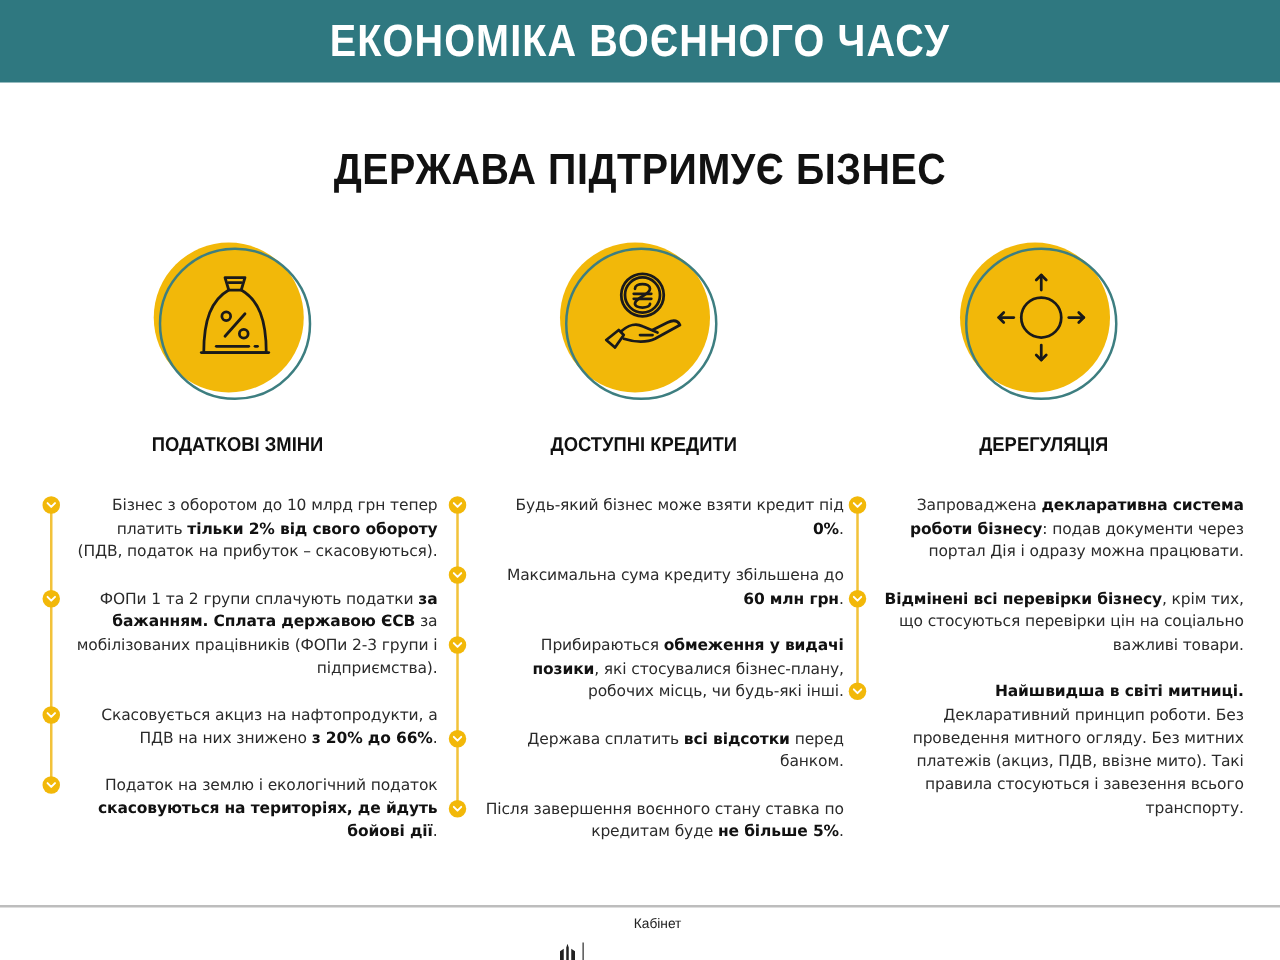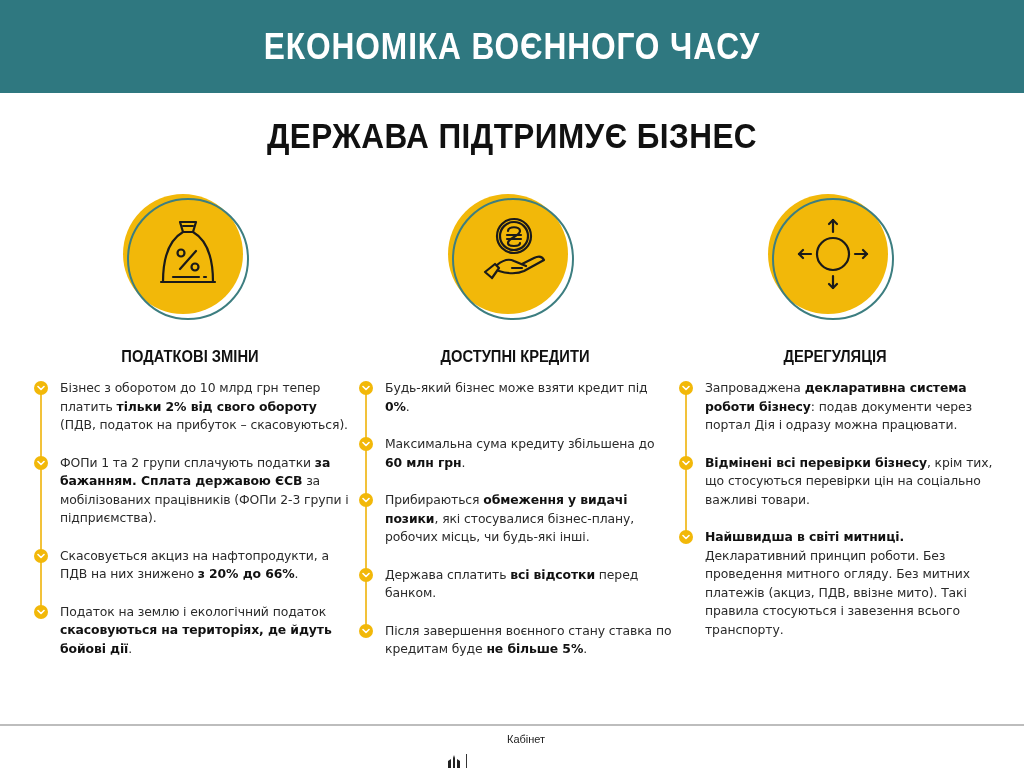--- a/index.html
+++ b/index.html
@@ -1,20 +1,20 @@
 <!DOCTYPE html>
 <html><head>
 <meta charset="utf-8">
 <style>
   * { box-sizing: border-box; margin: 0; padding: 0; }
   html, body { width: 1024px; height: 768px; background: #ffffff; overflow: hidden; }
   body { font-family: "DejaVu Sans", sans-serif; color: #1a1a1a; position: relative; }
 
   .top-banner {
-    position: absolute; left: 0; top: 0; width: 1024px; height: 93px;
+    position: absolute; left: 0; top: 0; width: 1024px; height: 66px;
     background: #2f7880;
     display: flex; align-items: center; justify-content: center;
   }
   .top-banner h1 {
     color: #ffffff; font-family: "Liberation Sans", sans-serif; font-weight: 700;
     font-size: 36px; letter-spacing: 1px; transform: scaleX(0.88);
   }
 
   .page-title {
     position: absolute; left: 0; top: 116px; width: 1024px; text-align: center;
@@ -40,21 +40,21 @@
   }
   .icon-wrap svg { position: absolute; left: 28px; top: 20px; width: 90px; height: 90px; }
 
   .col-heading {
     text-align: center; margin-top: 30px;
     font-family: "Liberation Sans", sans-serif; font-weight: 700; font-size: 16px;
     color: #111111; transform: scaleX(0.92);
   }
 
   .timeline {
-    position: absolute; top: 191px; left: 0; width: 320px;
+    position: absolute; top: 207px; left: 0; width: 320px; text-align: right;
   }
   .timeline .vline {
     position: absolute; left: 10px; width: 2px; background: #f2c23a;
   }
   .item { position: relative; padding-left: 30px; margin-bottom: 19px; }
   .item .dot {
     position: absolute; left: 4px; top: 2px; width: 14px; height: 14px;
     border-radius: 50%; background: #f2b809;
     display: flex; align-items: center; justify-content: center;
   }

